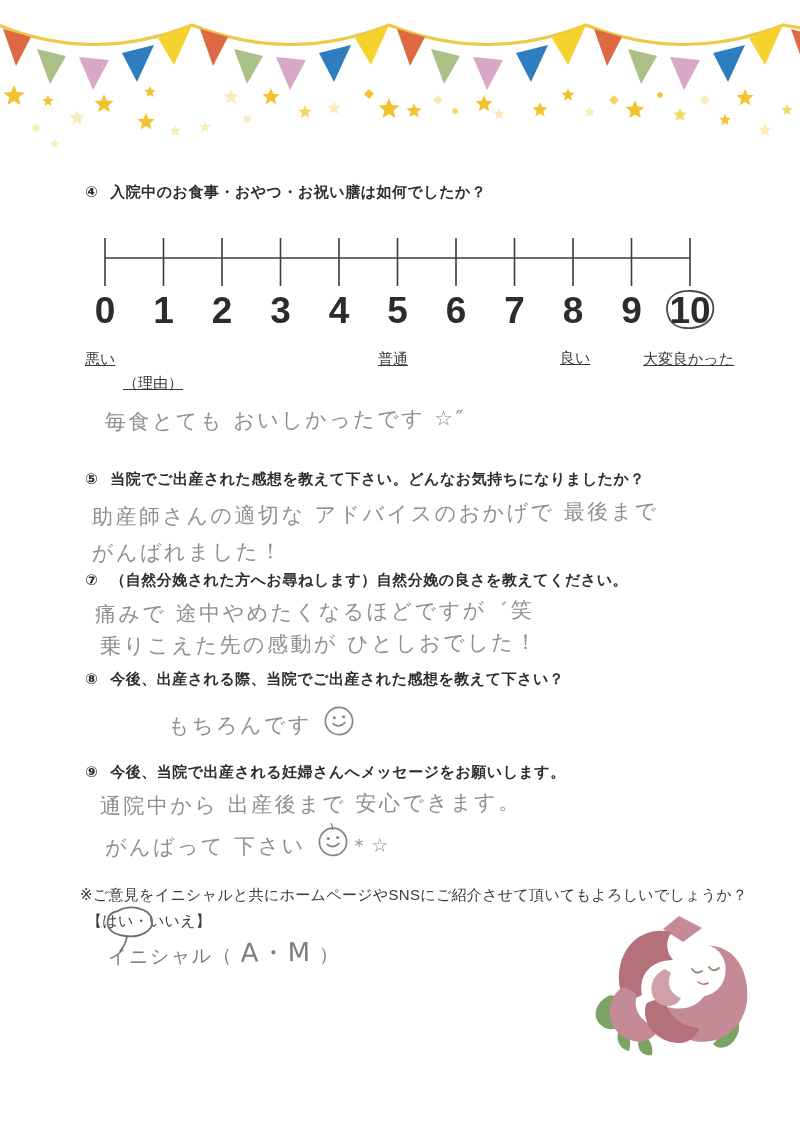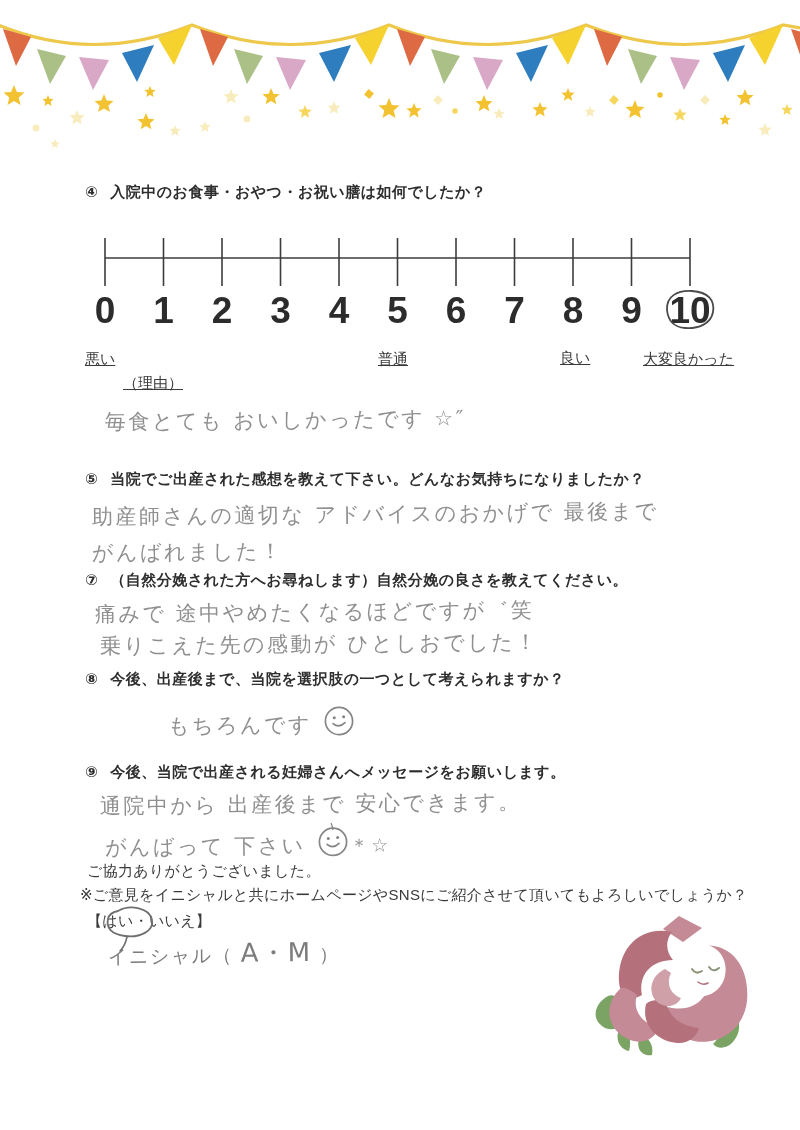--- a/index.html
+++ b/index.html
@@ -138,21 +138,21 @@
 
   <div class="abs q-line" style="left:85px;top:571px;">
     <span class="q-num">⑦</span>
     <span>（自然分娩された方へお尋ねします）自然分娩の良さを教えてください。</span>
   </div>
   <div class="abs hand" style="left:95px;top:598px;">痛みで 途中やめたくなるほどですが゛笑</div>
   <div class="abs hand" style="left:100px;top:630px;">乗りこえた先の感動が ひとしおでした！</div>
 
   <div class="abs q-line" style="left:85px;top:670px;">
     <span class="q-num">⑧</span>
-    <span>今後、出産後まで、当院を選択肢の一つとして考えられますか？</span>
+    <span>今後、出産される際、当院でご出産された感想を教えて下さい？</span>
   </div>
   <div class="abs hand" style="left:168px;top:703px;">
     <span>もちろんです</span><span class="smiley"><svg width="34" height="36" viewBox="0 0 40 42">
           <circle cx="20" cy="22" r="16" fill="none" stroke="#858585" stroke-width="2"></circle>
           <circle cx="14.5" cy="18" r="1.8" fill="#858585"></circle>
           <circle cx="25.5" cy="17" r="1.8" fill="#858585"></circle>
           <path d="M13,25 Q20,31 27,24" fill="none" stroke="#858585" stroke-width="2" stroke-linecap="round"></path>
         </svg></span>
   </div>
 
@@ -164,21 +164,20 @@
   <div class="abs hand" style="left:105px;top:822px;">
     <span>がんばって 下さい</span><span class="smiley"><svg width="34" height="38" viewBox="0 0 40 44">
           <circle cx="20" cy="24" r="16" fill="none" stroke="#858585" stroke-width="2"></circle>
           <path d="M18,2 Q20,8 20,10" stroke="#858585" stroke-width="1.6" fill="none"></path>
           <circle cx="14.5" cy="20" r="1.8" fill="#858585"></circle>
           <circle cx="25.5" cy="19" r="1.8" fill="#858585"></circle>
           <path d="M13,27 Q20,33 27,26" fill="none" stroke="#858585" stroke-width="2" stroke-linecap="round"></path>
         </svg></span><span class="hand-sm">＊☆</span>
   </div>
 
-  <div class="abs footer-text" style="left:87px;top:862px;">ご協力ありがとうございました。</div>
   <div class="abs footer-text" style="left:80px;top:886px;text-align:right;">※ご意見をイニシャルと共にホームページやSNSにご紹介させて頂いてもよろしいでしょうか？</div>
   <div class="abs footer-text" style="left:87px;top:912px;">【はい・いいえ】</div>
 
   <svg class="abs" style="left:96px;top:900px;" width="80" height="58">
     <path d="M22,11 C34,4 54,8 56,20 C58,31 44,38 29,36 C15,34 10,28 12,19 C13,14 17,12 22,11 Z" fill="none" stroke="#6f6f6f" stroke-width="1.8"></path>
     <path d="M31,37 Q29,46 24,51" fill="none" stroke="#6f6f6f" stroke-width="1.6" stroke-linecap="round"></path>
   </svg>
   <div class="abs hand hand-sm" style="left:108px;top:936px;letter-spacing:1.5px;color:#7c7c7c;">
     <span>イニシャル（</span>
     <span style="font-size:26px;">A・M</span>

